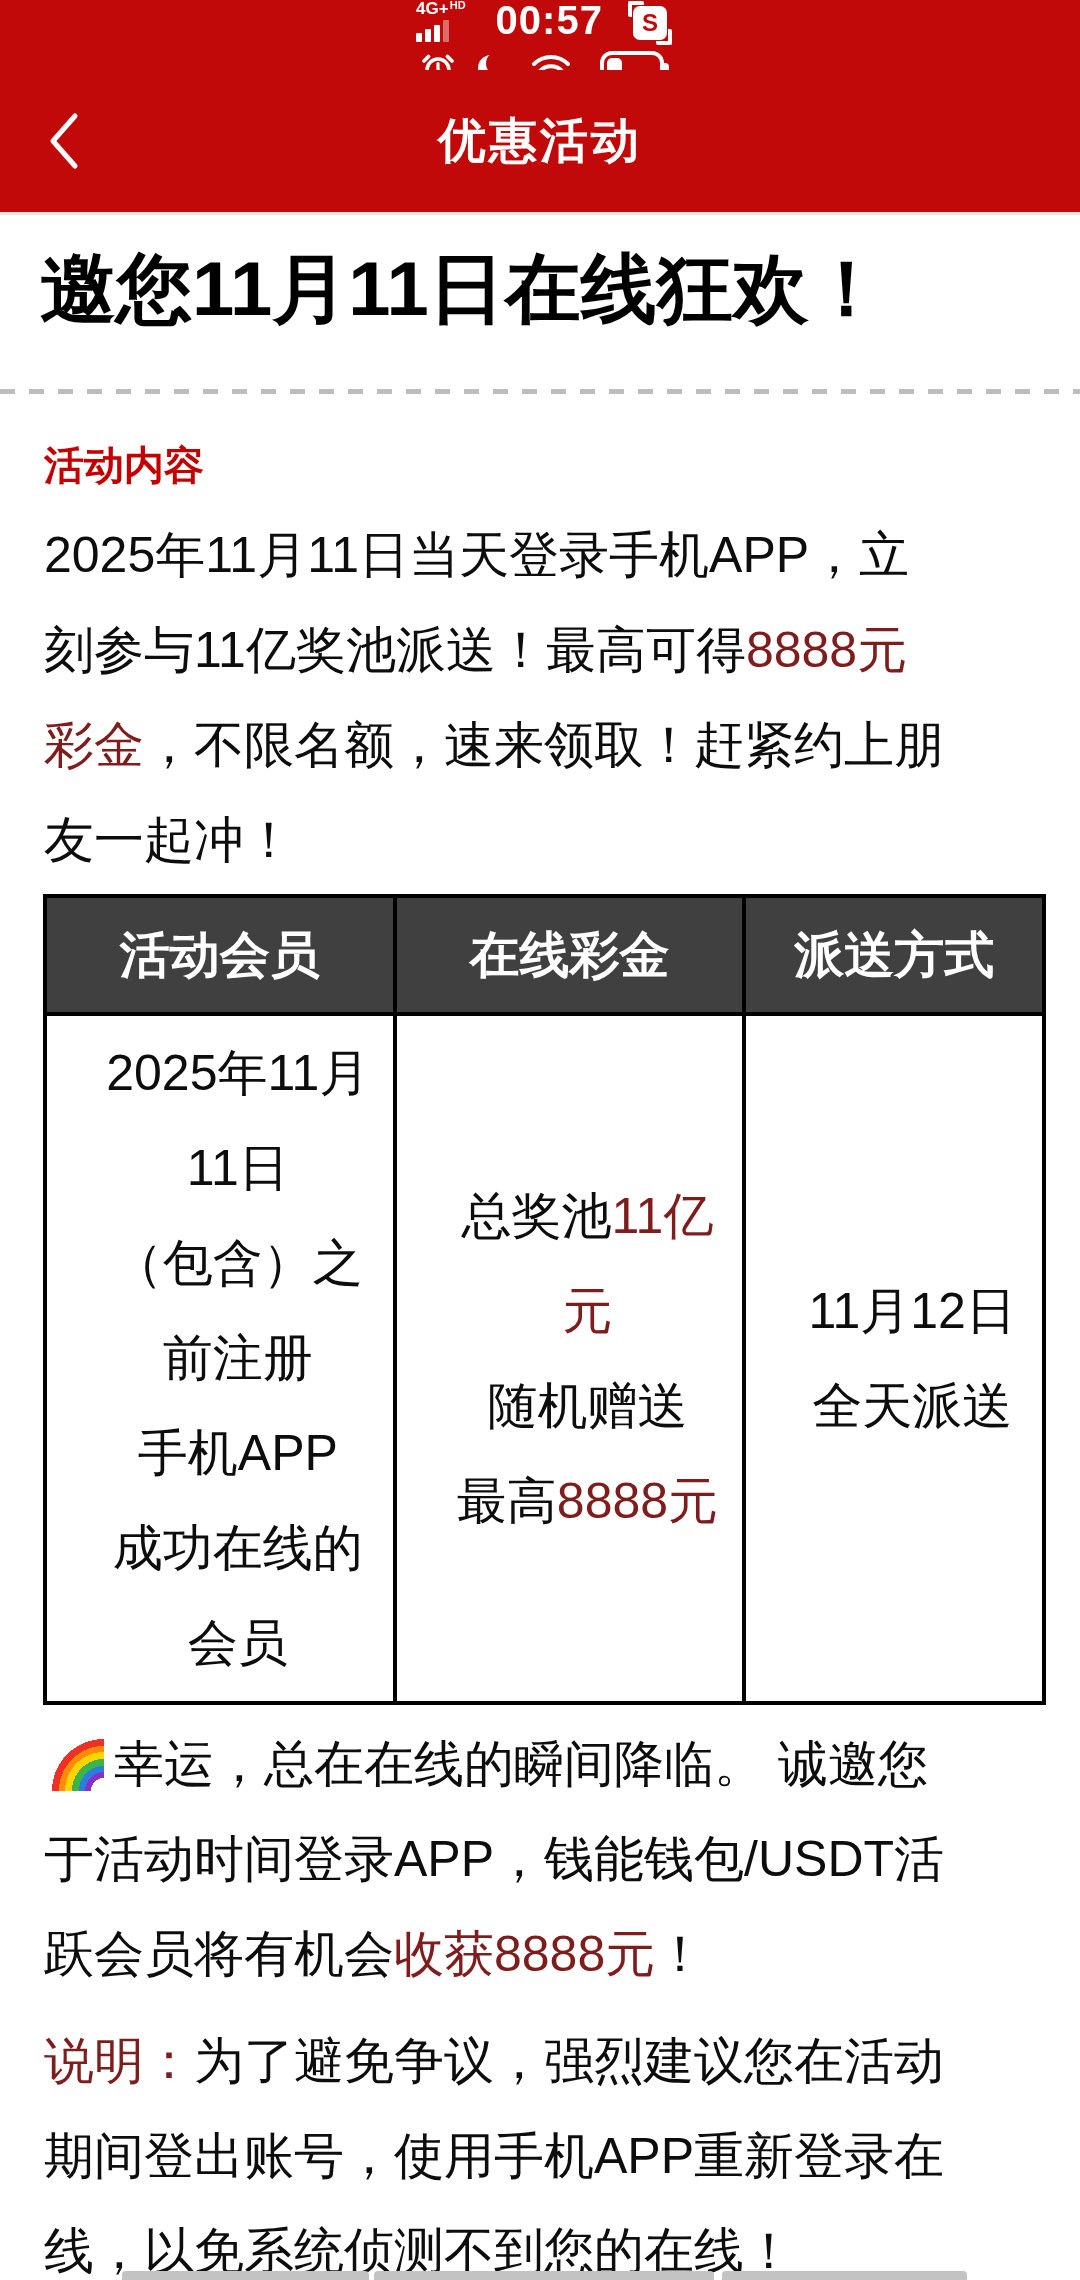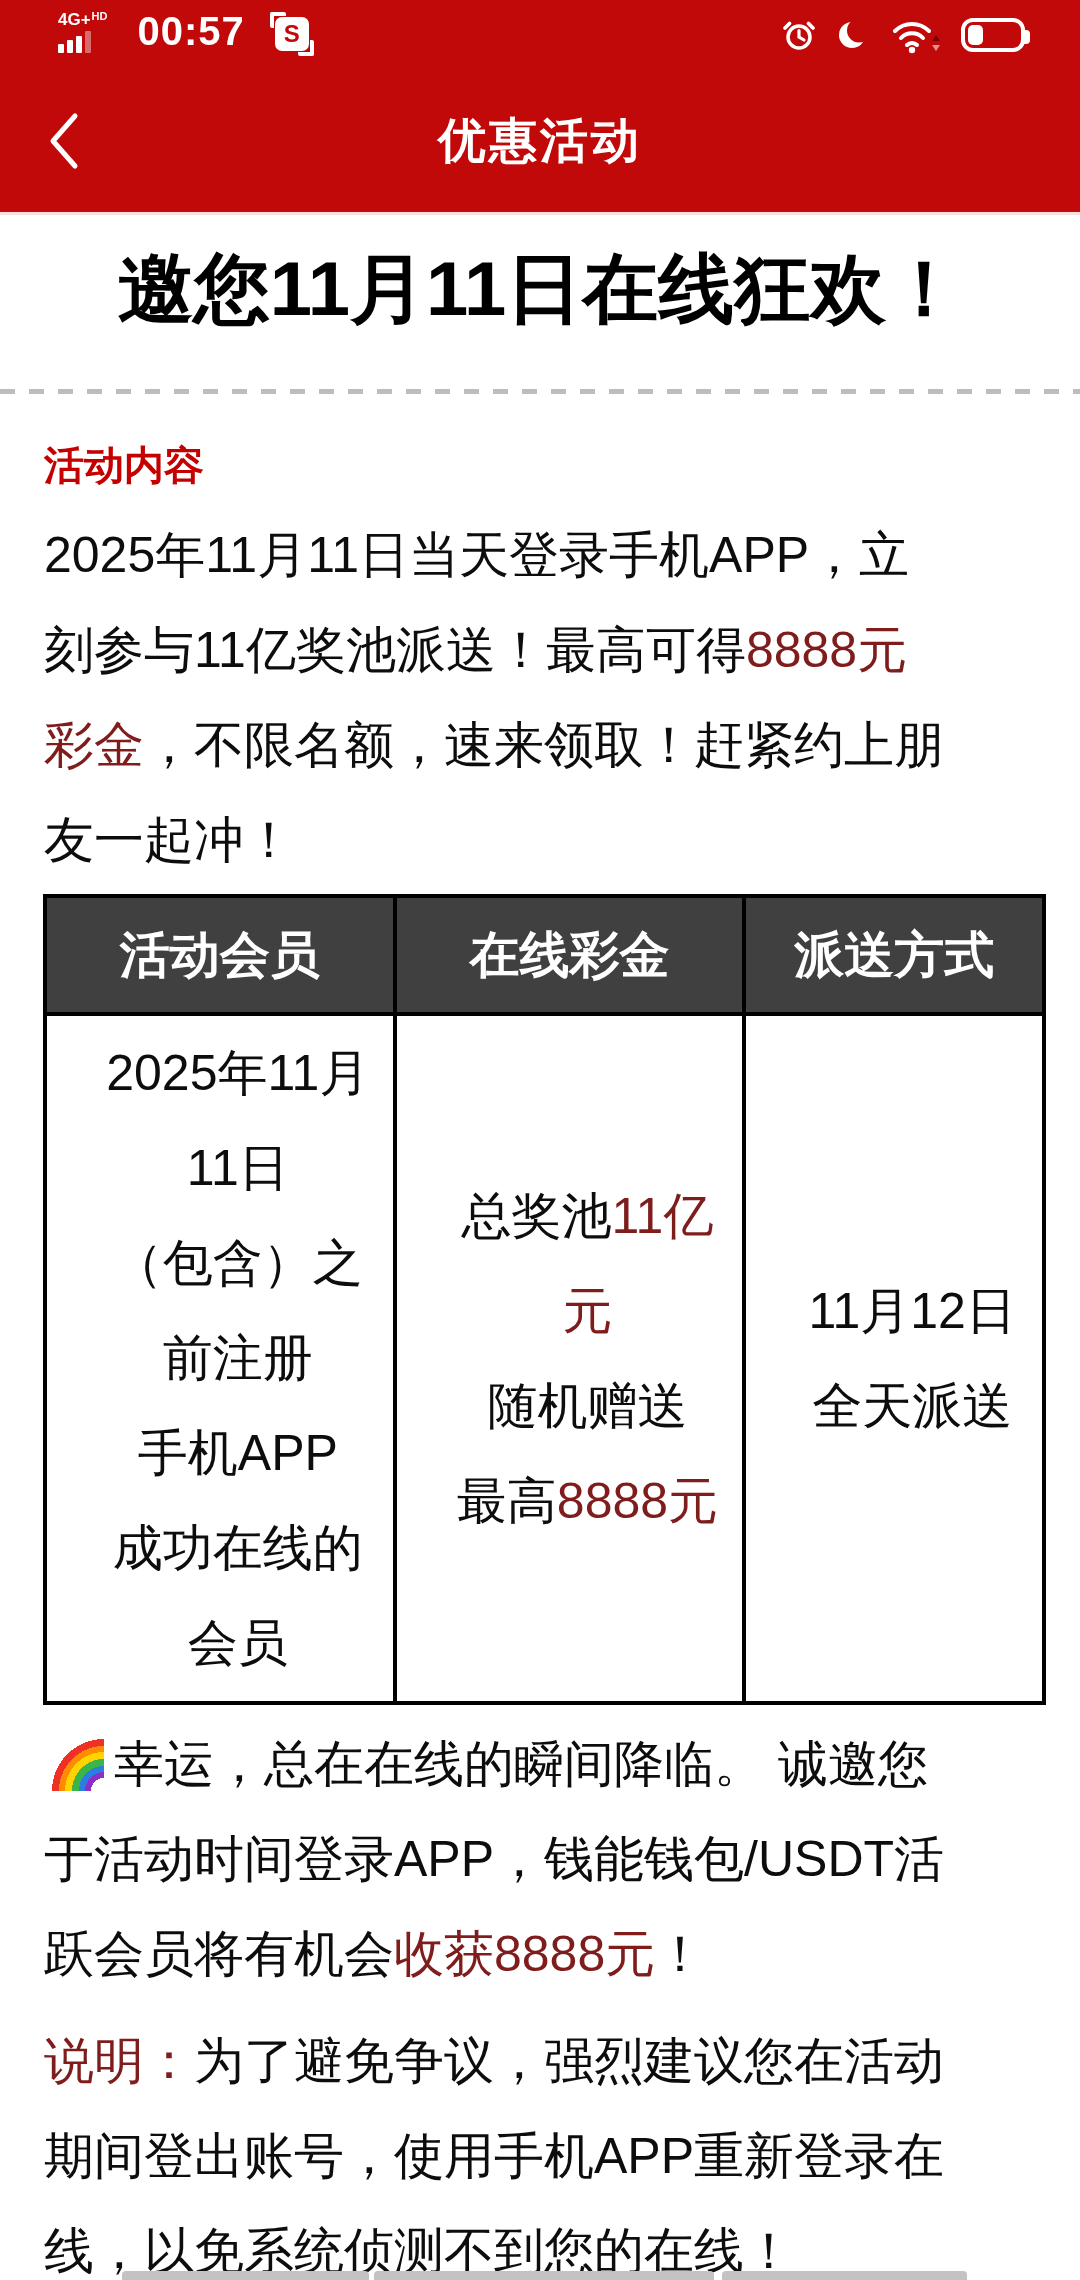--- a/index.html
+++ b/index.html
@@ -1,20 +1,20 @@
 <!DOCTYPE html>
 <html><head>
 <meta charset="utf-8">
 <style>
   html,body{margin:0;padding:0;}
   body{width:1080px;font-family:"Liberation Sans",sans-serif;background:#ffffff;}
   .screen{position:relative;width:1080px;height:2280px;overflow:hidden;background:#ffffff;}
 
   
-  .status-bar{height:70px;background:#c20909;display:flex;justify-content:space-between;align-items:center;padding:0 55px 0 58px;box-sizing:border-box;}
+  .status-bar{height:70px;background:#c20909;display:flex;justify-content:space-between;align-items:center;padding:0 55px 0 58px;box-sizing:border-box;flex-direction:column;}
   .sb-left{display:flex;align-items:flex-end;gap:30px;}
   .signal{display:flex;flex-direction:column;align-items:flex-start;line-height:1;padding-bottom:6px;}
   .net{color:#fff;font-size:17px;font-weight:700;letter-spacing:0;}
   .net .hd{font-size:11px;vertical-align:top;margin-left:1px;}
   .bars{display:flex;align-items:flex-end;gap:3px;margin-top:3px;height:22px;}
   .bars i{display:block;width:6px;background:#fff;border-radius:1px;}
   .bars i:nth-child(1){height:9px;}
   .bars i:nth-child(2){height:13px;}
   .bars i:nth-child(3){height:17px;}
   .bars i.dim{height:22px;background:rgba(255,255,255,0.40);}
@@ -27,21 +27,21 @@
   .battery .fill{position:absolute;left:3px;top:3px;bottom:3px;width:15px;background:#fff;border-radius:5px;}
   .battery .nub{position:absolute;right:-9px;top:8px;width:6px;height:14px;background:#fff;border-radius:0 4px 4px 0;}
 
   
   .nav-bar{position:relative;height:142px;background:#c20909;display:flex;align-items:center;justify-content:center;}
   .back{position:absolute;left:45px;top:50%;transform:translateY(-50%);cursor:pointer;}
   .nav-title{color:#fff;font-size:48px;font-weight:700;letter-spacing:3px;}
 
   
   .content{background:#fff;border-top:3px solid #f7e0e0;}
-  .main-title{margin:30px 40px 0;text-align:center;font-size:76px;font-weight:900;color:#000;line-height:88px;letter-spacing:0;}
+  .main-title{margin:30px 40px 0;font-size:76px;font-weight:900;color:#000;line-height:88px;letter-spacing:0;}
   .divider{height:5px;margin-top:56px;background:repeating-linear-gradient(90deg,#bdbdbd 0 15px,rgba(0,0,0,0) 15px 29px);}
   .section-heading{margin:40px 0 0 44px;font-size:40px;font-weight:800;color:#c40000;line-height:62px;}
   .para{margin:12px 0 0 44px;font-size:50px;color:#0d0d0d;}
   .para .tline{line-height:95px;white-space:nowrap;}
   .red{color:#7f1d1d;}
 
   
   .rainbow{display:inline-block;width:60px;height:66px;vertical-align:-10px;margin-right:10px;
     background:radial-gradient(circle at 100% 100%,
       rgba(0,0,0,0) 0 13px,

